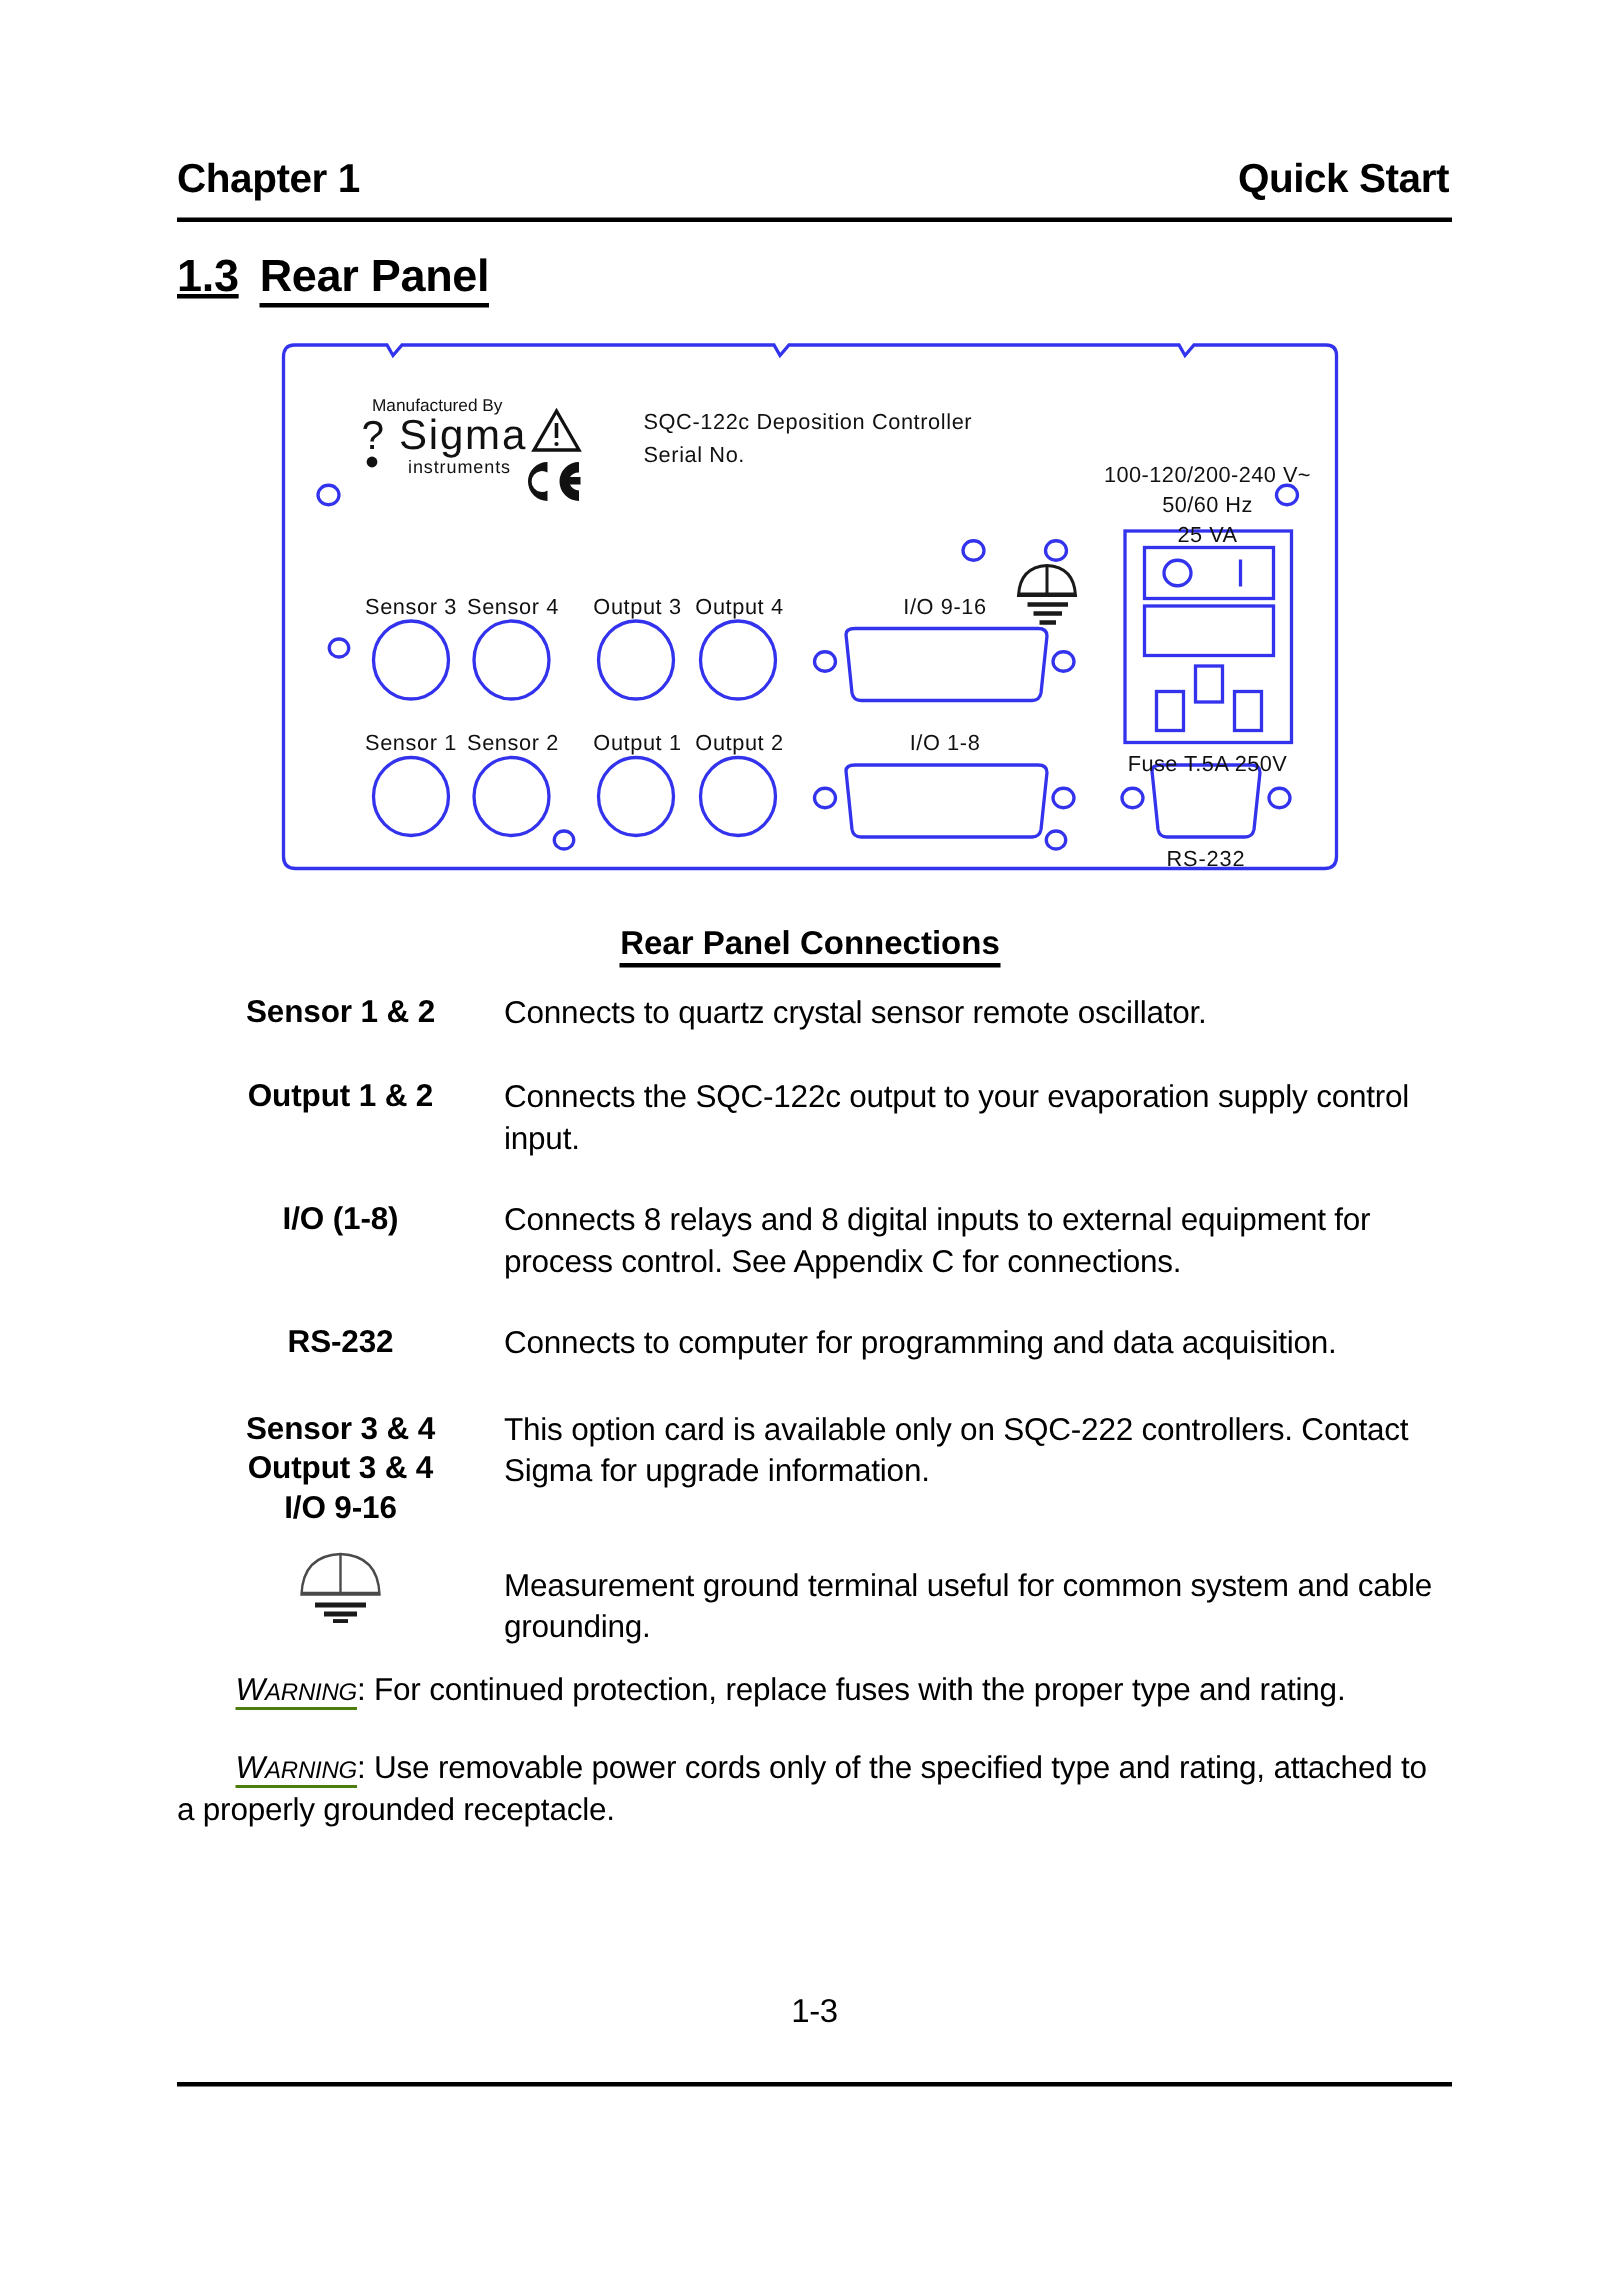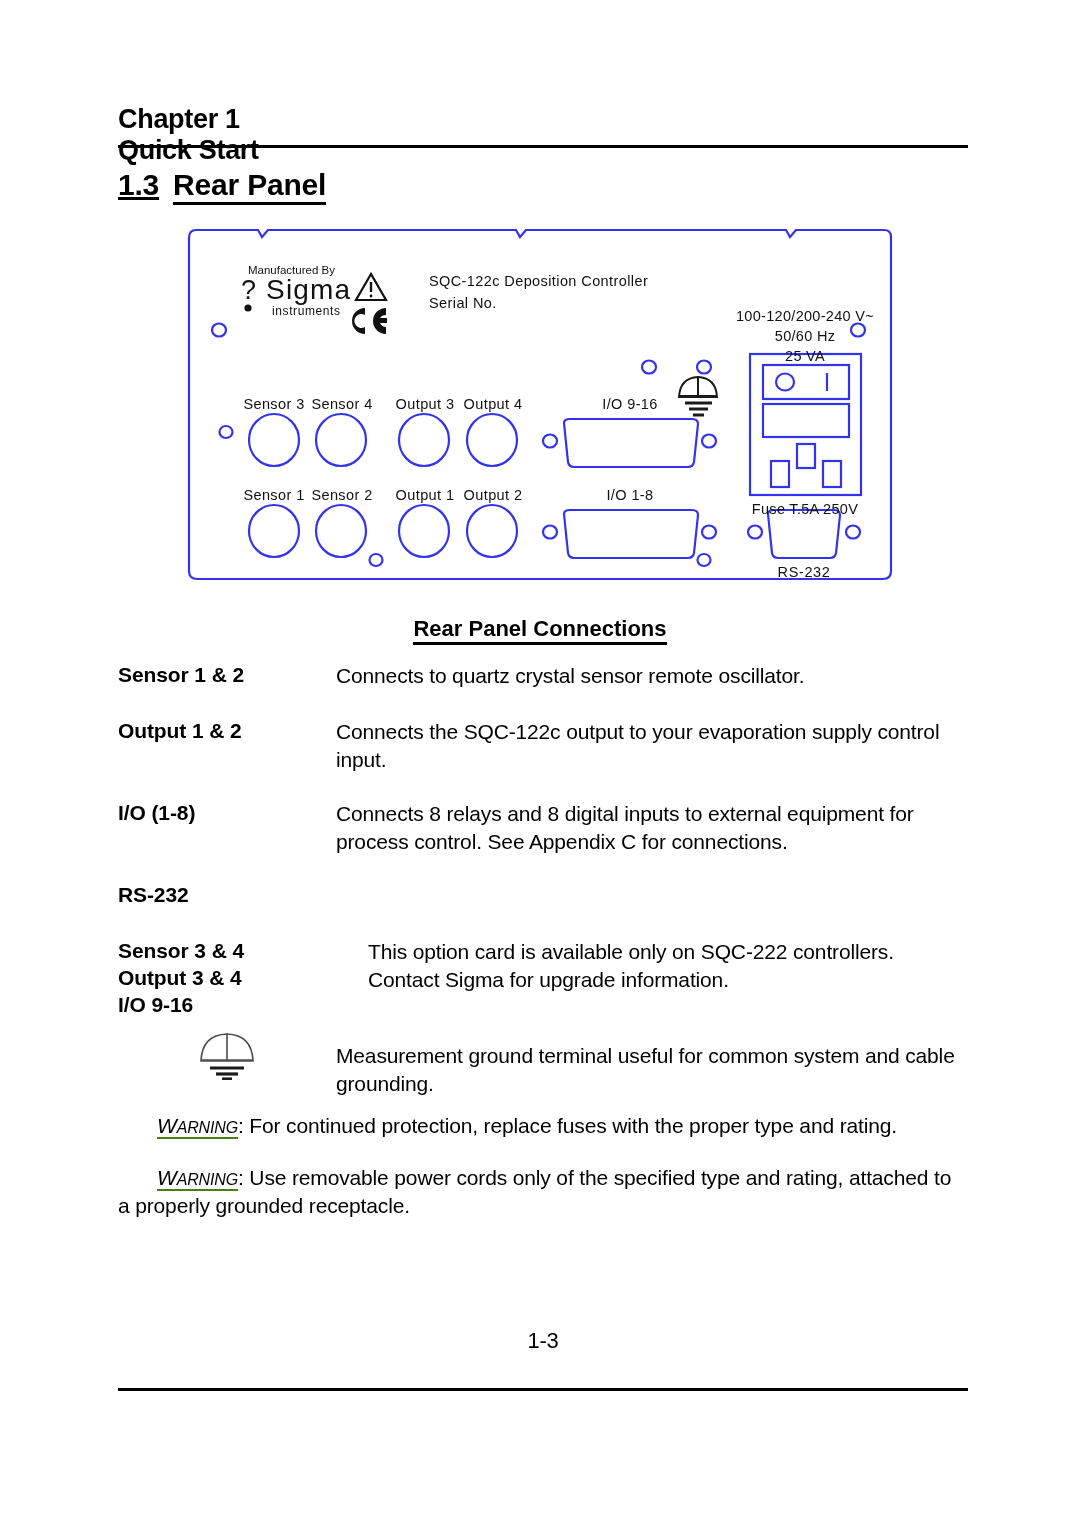--- a/index.html
+++ b/index.html
@@ -26,21 +26,20 @@
 
   
   .runhead {
     position: absolute;
     left: 118px;
     top: 104px;
     width: 848px;
     display: flex;
     justify-content: space-between;
     align-items: baseline;
-    flex-direction: column;
   }
   .runhead-left, .runhead-right {
     font-size: 27px;
     font-weight: bold;
     letter-spacing: -0.3px;
   }
   .runhead-rule {
     position: absolute;
     left: 118px;
     top: 145px;
@@ -102,35 +101,36 @@
     align-items: flex-start;
     margin-bottom: 24px;
   }
   .defterm {
     width: 218px;
     flex: 0 0 218px;
     font-size: 21px;
     font-weight: bold;
     line-height: 1.27;
     letter-spacing: -0.1px;
+    text-align: center;
   }
   .defdesc {
     flex: 1 1 auto;
     font-size: 21px;
     line-height: 1.33;
     letter-spacing: -0.15px;
   }
   .defdesc p { margin: 0; }
   .defdesc p + p { margin-top: 24px; }
 
   .row-sensor12 { margin-bottom: 28px; }
   .row-output12 { margin-bottom: 26px; }
   .row-io18     { margin-bottom: 26px; }
   .row-rs232    { margin-bottom: 30px; }
-  .row-option   { margin-bottom: 8px; gap: 32px; }
+  .row-option   { margin-bottom: 8px; }
   .row-ground   { margin-bottom: 14px; align-items: flex-start; }
   .row-power    { margin-bottom: 0; }
 
   .row-ground .defterm {
     display: flex;
     justify-content: center;
     padding-top: 2px;
   }
   .row-ground .defdesc { padding-top: 16px; }
 
@@ -306,20 +306,21 @@
       <div class="defdesc">Connects the SQC-122c output to your evaporation supply control input.</div>
     </div>
 
     <div class="defrow row-io18">
       <div class="defterm">I/O (1-8)</div>
       <div class="defdesc">Connects 8 relays and 8 digital inputs to external equipment for process control.  See Appendix C for connections.</div>
     </div>
 
     <div class="defrow row-rs232">
       <div class="defterm">RS-232</div>
+      <div class="defdesc">Connects to computer for programming and data acquisition.</div>
     </div>
 
     <div class="defrow row-option">
       <div class="defterm">
         <div>Sensor 3 &amp; 4</div>
         <div>Output 3 &amp; 4</div>
         <div>I/O 9-16</div>
       </div>
       <div class="defdesc">This option card is available only on SQC-222 controllers. Contact Sigma for upgrade information.</div>
     </div>

